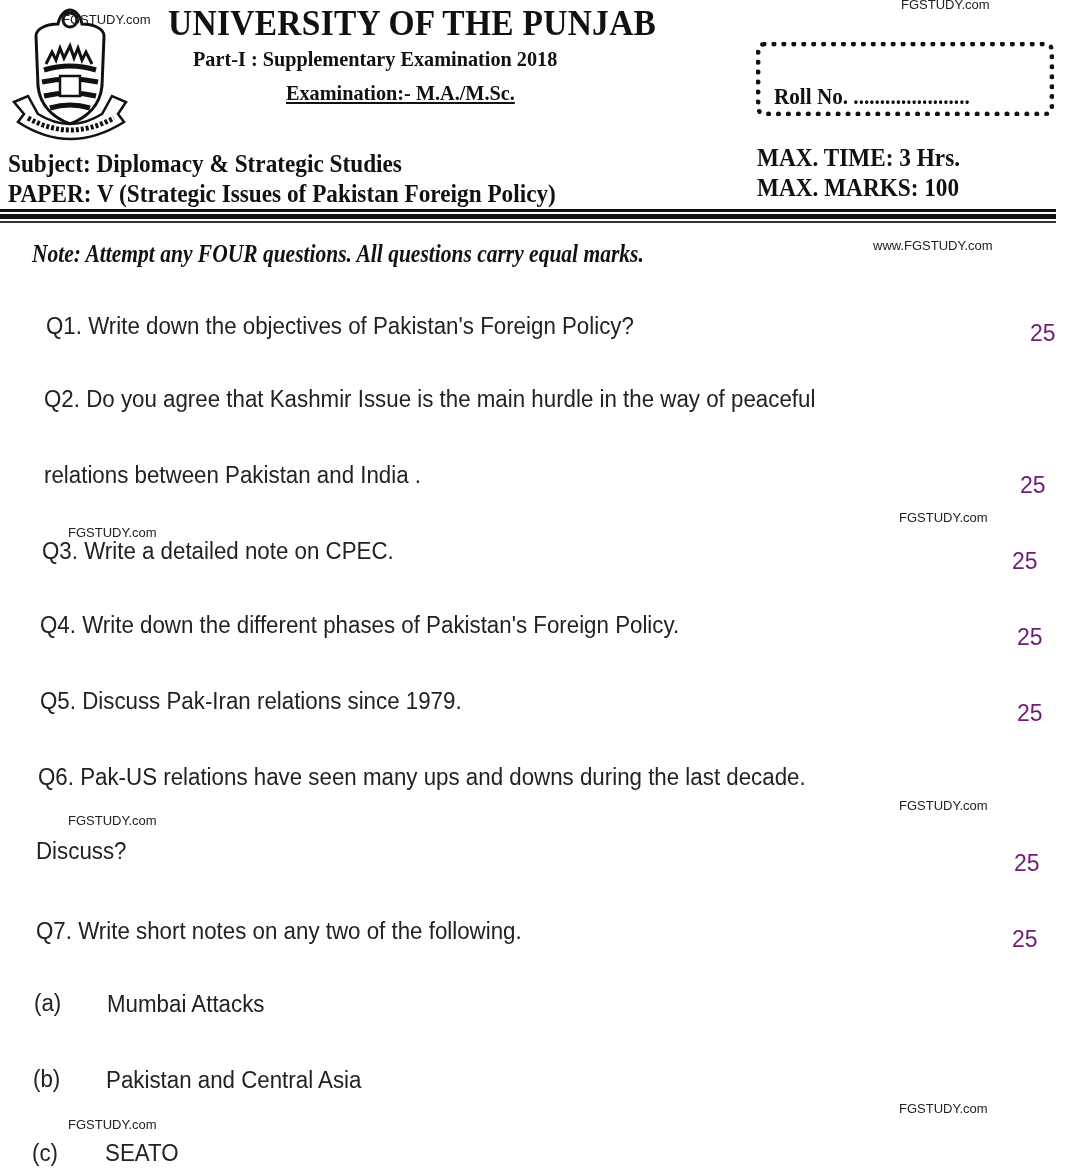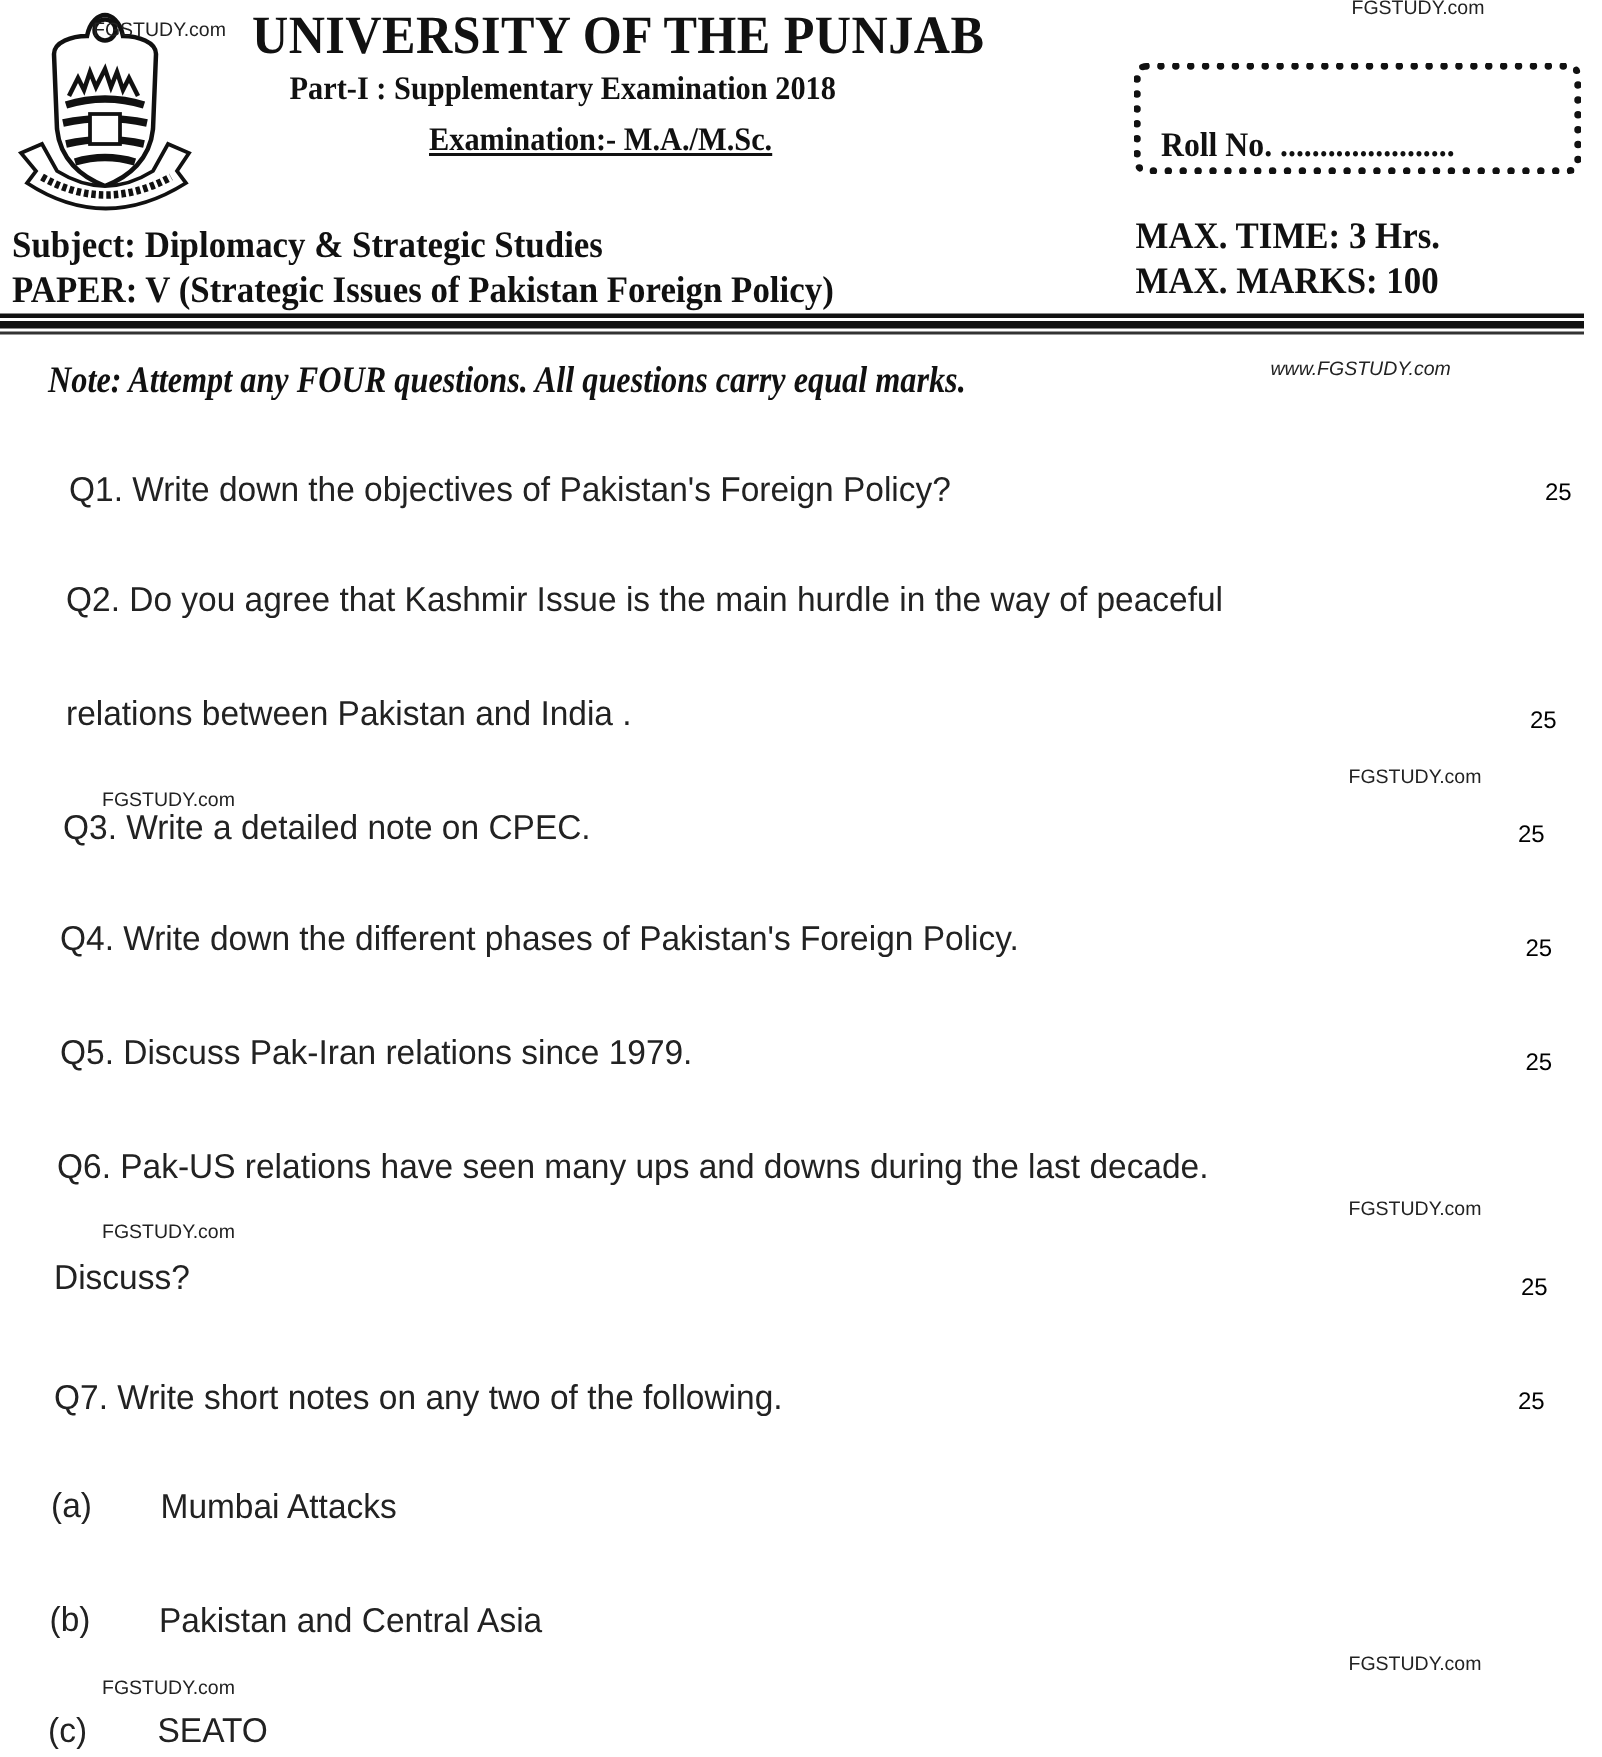--- a/index.html
+++ b/index.html
@@ -21,21 +21,21 @@
   .maxtime { left: 757px; top: 144px; font-size: 25px; transform: scaleX(0.93); transform-origin: left top; }
   .maxmarks { left: 757px; top: 174px; font-size: 25px; transform: scaleX(0.93); transform-origin: left top; }
 
   .rule1 { left: 0; top: 209px; width: 1056px; height: 3px; background: #111; }
   .rule2 { left: 0; top: 214px; width: 1056px; height: 5px; background: #111; }
   .rule3 { left: 0; top: 221px; width: 1056px; height: 2px; background: #333; }
 
   .note { left: 32px; top: 240px; font-size: 25px; font-style: italic; transform: scaleX(0.86); transform-origin: left top; }
 
   .q { font-size: 23px; color: #222; transform: scaleX(0.97); transform-origin: left top; }
-  .mk { font-size: 16px; color: #000000; }
+  .mk { font-size: 23px; color: #701a75; }
 
   .logo { left: 8px; top: 6px; width: 150px; height: 140px; }
 </style>
 </head>
 <body>
 
 <div class="abs logo">
   <svg width="150" height="140" viewBox="0 0 150 140">
     <path d="M28 30 C28 22 40 18 50 18 C52 8 58 4 62 4 C66 4 72 8 74 18 C84 18 96 22 96 30 L94 80 C92 100 78 112 62 118 C46 112 32 100 30 80 Z" fill="none" stroke="#111" stroke-width="3"></path>
     <circle cx="62" cy="14" r="7" fill="none" stroke="#111" stroke-width="3"></circle>
@@ -63,21 +63,21 @@
 <div class="abs serif subject">Subject: Diplomacy &amp; Strategic Studies</div>
 <div class="abs serif paper">PAPER: V (Strategic Issues of Pakistan Foreign Policy)</div>
 <div class="abs serif maxtime">MAX. TIME: 3 Hrs.</div>
 <div class="abs serif maxmarks">MAX. MARKS: 100</div>
 
 <div class="abs rule1"></div>
 <div class="abs rule2"></div>
 <div class="abs rule3"></div>
 
 <div class="abs serif note">Note: Attempt any FOUR questions. All questions carry equal marks.</div>
-<div class="abs wm" style="left:847px; top:238px;font-style:italic;">www.FGSTUDY.com</div>
+<div class="abs wm" style="left:873px; top:238px;">www.FGSTUDY.com</div>
 
 <div class="abs sans q" style="left:46px; top:313px;">Q1. Write down the objectives of Pakistan's Foreign Policy?</div>
 <div class="abs sans mk" style="left:1030px; top:320px;">25</div>
 
 <div class="abs sans q" style="left:44px; top:386px;">Q2. Do you agree that Kashmir Issue is the main hurdle in the way of peaceful</div>
 <div class="abs sans q" style="left:44px; top:462px;">relations between Pakistan and India .</div>
 <div class="abs sans mk" style="left:1020px; top:472px;">25</div>
 
 <div class="abs wm" style="left:68px; top:525px;">FGSTUDY.com</div>
 <div class="abs wm" style="left:899px; top:510px;">FGSTUDY.com</div>

